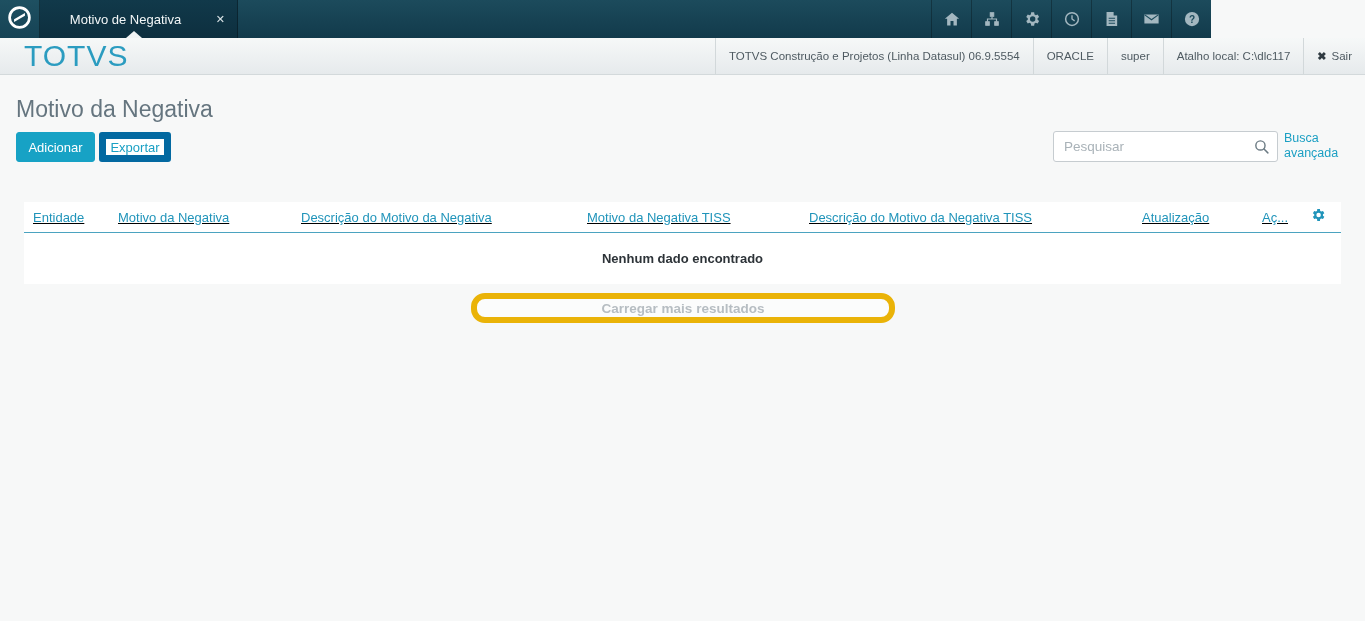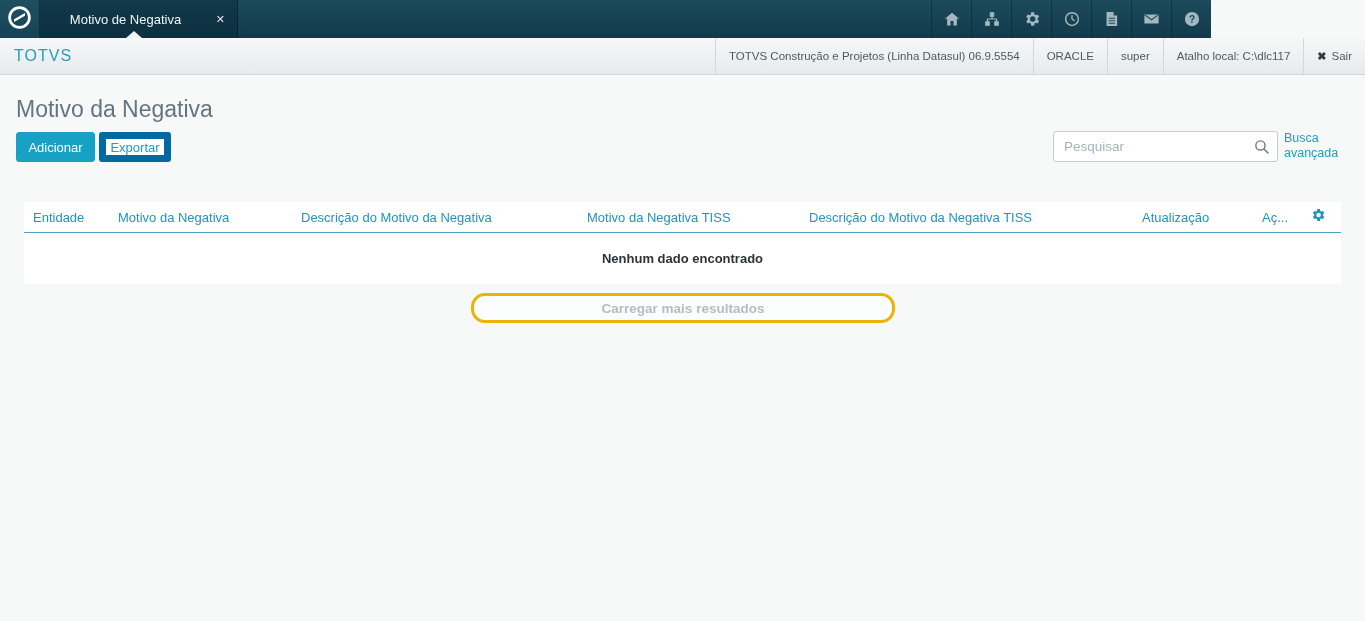--- a/index.html
+++ b/index.html
@@ -54,22 +54,22 @@
   .nav-icon-cell svg { display: block; }
 
   
   .appheader {
     position: absolute; left: 0; top: 38px; width: 1365px; height: 37px;
     background: linear-gradient(#f6f8f8, #e6eaec);
     border-bottom: 1px solid #d3d9db;
     display: flex; align-items: stretch;
   }
   .brand {
-    color: #2b9cc0; font-size: 16px; letter-spacing: 1px;
-    margin-left: 14px; align-self: center; line-height: 1; cursor: default;
+    color: #2b9cc0; font-size: 30px; letter-spacing: 1px;
+    margin-left: 24px; align-self: center; line-height: 1; cursor: default;
   }
   .appheader-spacer { flex: 1 1 auto; }
   .env-seg {
     display: flex; align-items: center;
     padding: 0 13px; font-size: 11.5px; color: #4e5a61;
     border-left: 1px solid #d2d8da; white-space: nowrap;
   }
   .env-seg.logout { cursor: pointer; }
   .logout-x { font-size: 11px; color: #2f3a41; font-weight: bold; margin-right: 5px; }
 
@@ -103,41 +103,42 @@
   }
 
   
   .table-card {
     position: absolute; left: 24px; top: 202px; width: 1317px; height: 82px;
     background: #ffffff;
   }
   .thead {
     display: flex; align-items: center; height: 31px;
     border-bottom: 1px solid #4ba3c0;
+    text-decoration: underline;
   }
   .th {
     color: #2094ba; font-size: 13px; white-space: nowrap; overflow: hidden;
     flex: 0 0 auto; cursor: pointer;
   }
   .th-1 { width: 94px; padding-left: 9px; }
   .th-2 { width: 183px; }
   .th-3 { width: 286px; }
   .th-4 { width: 222px; }
   .th-5 { width: 333px; }
   .th-6 { width: 120px; }
   .th-7 { width: 48px; }
   .th-gear { flex: 1 1 auto; display: flex; justify-content: flex-start; cursor: pointer; }
   .empty-row {
     height: 50px; display: flex; align-items: center; justify-content: center;
   }
   .empty-msg { font-size: 13px; font-weight: bold; color: #2d3338; }
 
   .load-more {
     position: absolute; left: 471px; top: 293px; width: 424px; height: 30px;
-    background: #fbfcfc; border: 3px solid #eab308; border-radius: 14px;
+    background: #fbfcfc; border: 6px solid #eab308; border-radius: 14px;
     display: flex; align-items: center; justify-content: center;
     color: #b6bdc2; font-size: 13.5px; font-weight: bold; cursor: pointer;
   }
 </style>
 </head>
 <body>
 
 <div class="stage">
 
   <div class="topbar">

